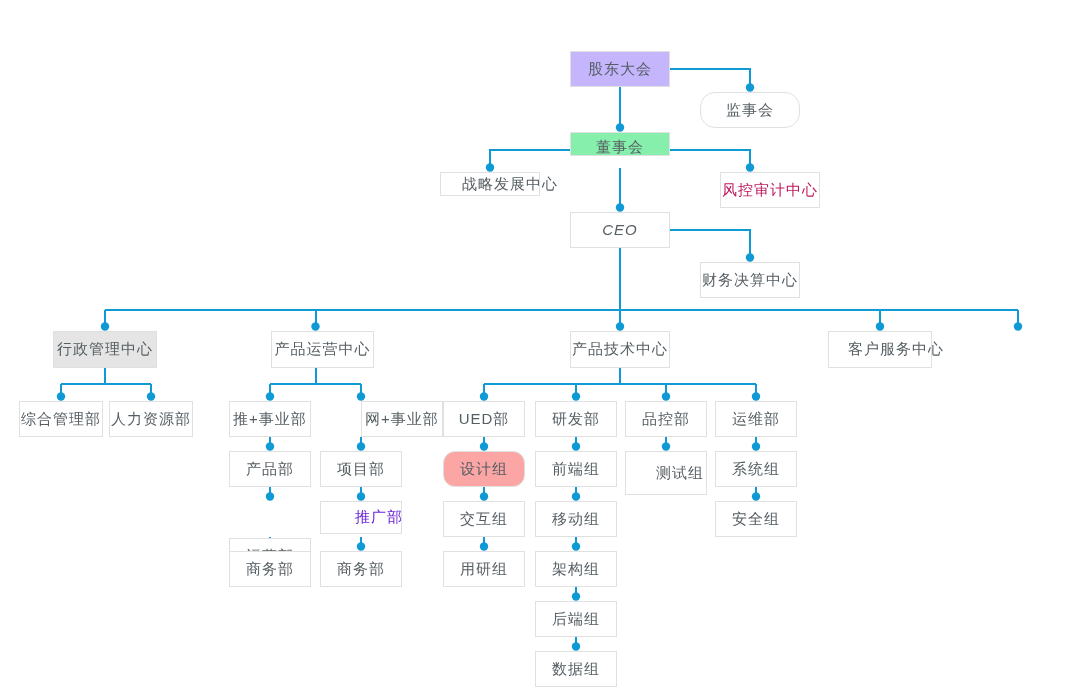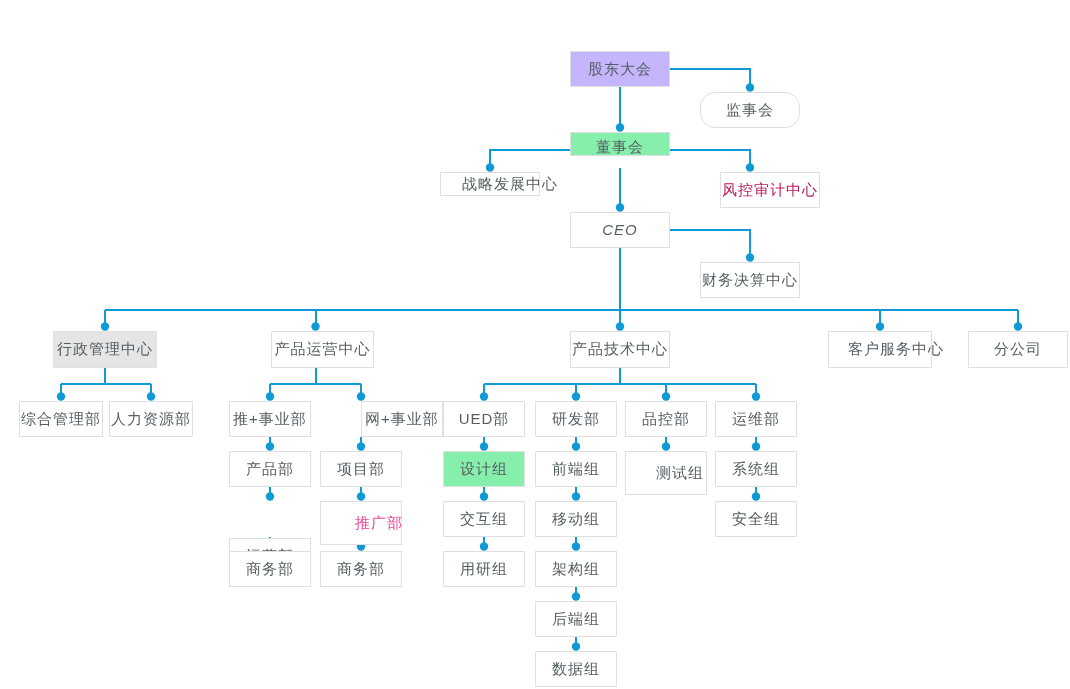--- a/index.html
+++ b/index.html
@@ -156,23 +156,20 @@
     </div>
     <div class="org-node" style="left: 271px; top: 331px; width: 103px; height: 37px; border-color: rgb(224, 224, 224); background: rgb(255, 255, 255); color: rgb(85, 94, 99);">
       <span>产品运营中心</span>
     </div>
     <div class="org-node" style="left: 570px; top: 331px; width: 100px; height: 37px; border-color: rgb(224, 224, 224); background: rgb(255, 255, 255); color: rgb(85, 94, 99);">
       <span>产品技术中心</span>
     </div>
     <div class="org-node" style="left: 828px; top: 331px; width: 104px; height: 37px; border-color: rgb(224, 224, 224); background: rgb(255, 255, 255); color: rgb(85, 94, 99); padding-left: 32px;">
       <span>客户服务中心</span>
     </div>
-    <div class="org-node" style="left: 968px; top: 331px; width: 100px; height: 37px; border-color: rgb(224, 224, 224); background: rgb(255, 255, 255); color: rgb(85, 94, 99);">
-      <span>分公司</span>
-    </div>
     <div class="org-node" style="left: 19px; top: 401px; width: 84px; height: 36px; border-color: rgb(224, 224, 224); background: rgb(255, 255, 255); color: rgb(85, 94, 99);">
       <span>综合管理部</span>
     </div>
     <div class="org-node" style="left: 109px; top: 401px; width: 84px; height: 36px; border-color: rgb(224, 224, 224); background: rgb(255, 255, 255); color: rgb(85, 94, 99);">
       <span>人力资源部</span>
     </div>
     <div class="org-node" style="left: 229px; top: 401px; width: 82px; height: 36px; border-color: rgb(224, 224, 224); background: rgb(255, 255, 255); color: rgb(85, 94, 99);">
       <span>推+事业部</span>
     </div>
     <div class="org-node" style="left: 320px; top: 401px; width: 82px; height: 36px; border-color: rgb(224, 224, 224); background: rgb(255, 255, 255); color: rgb(85, 94, 99); margin-left: 41px;">
@@ -189,36 +186,36 @@
     </div>
     <div class="org-node" style="left: 715px; top: 401px; width: 82px; height: 36px; border-color: rgb(224, 224, 224); background: rgb(255, 255, 255); color: rgb(85, 94, 99);">
       <span>运维部</span>
     </div>
     <div class="org-node" style="left: 320px; top: 451px; width: 82px; height: 36px; border-color: rgb(224, 224, 224); background: rgb(255, 255, 255); color: rgb(85, 94, 99);">
       <span>项目部</span>
     </div>
     <div class="org-node" style="left: 229px; top: 451px; width: 82px; height: 36px; border-color: rgb(224, 224, 224); background: rgb(255, 255, 255); color: rgb(85, 94, 99);">
       <span>产品部</span>
     </div>
-    <div class="org-node" style="left: 443px; top: 451px; width: 82px; height: 36px; border-color: rgb(224, 224, 224); background: #86efac; color: rgb(85, 94, 99);">
+    <div class="org-node" style="left: 443px; top: 451px; width: 82px; height: 36px; border-color: rgb(224, 224, 224); background: #fca5a5; color: rgb(85, 94, 99); border-radius: 12px;">
       <span>设计组</span>
     </div>
     <div class="org-node" style="left: 535px; top: 451px; width: 82px; height: 36px; border-color: rgb(224, 224, 224); background: rgb(255, 255, 255); color: rgb(85, 94, 99);">
       <span>前端组</span>
     </div>
     <div class="org-node" style="left: 625px; top: 451px; width: 82px; height: 44px; border-color: rgb(224, 224, 224); background: rgb(255, 255, 255); color: rgb(85, 94, 99); padding-left: 28px;">
       <span>测试组</span>
     </div>
     <div class="org-node" style="left: 715px; top: 451px; width: 82px; height: 36px; border-color: rgb(224, 224, 224); background: rgb(255, 255, 255); color: rgb(85, 94, 99);">
       <span>系统组</span>
     </div>
     <div class="org-node" style="left: 229px; top: 501px; width: 82px; height: 36px; border-color: rgb(224, 224, 224); background: rgb(255, 255, 255); color: rgb(85, 94, 99); margin-top: 37px;">
       <span>运营部</span>
     </div>
-    <div class="org-node" style="left: 320px; top: 501px; width: 82px; height: 44px; border-color: rgb(224, 224, 224); background: rgb(255, 255, 255); color: #ec4899; padding-left: 36px;">
+    <div class="org-node" style="left: 320px; top: 501px; width: 82px; height: 33px; border-color: rgb(224, 224, 224); background: rgb(255, 255, 255); color: #6d28d9; padding-left: 36px;">
       <span>推广部</span>
     </div>
     <div class="org-node" style="left: 443px; top: 501px; width: 82px; height: 36px; border-color: rgb(224, 224, 224); background: rgb(255, 255, 255); color: rgb(85, 94, 99);">
       <span>交互组</span>
     </div>
     <div class="org-node" style="left: 535px; top: 501px; width: 82px; height: 36px; border-color: rgb(224, 224, 224); background: rgb(255, 255, 255); color: rgb(85, 94, 99);">
       <span>移动组</span>
     </div>
     <div class="org-node" style="left: 715px; top: 501px; width: 82px; height: 36px; border-color: rgb(224, 224, 224); background: rgb(255, 255, 255); color: rgb(85, 94, 99);">
       <span>安全组</span>

